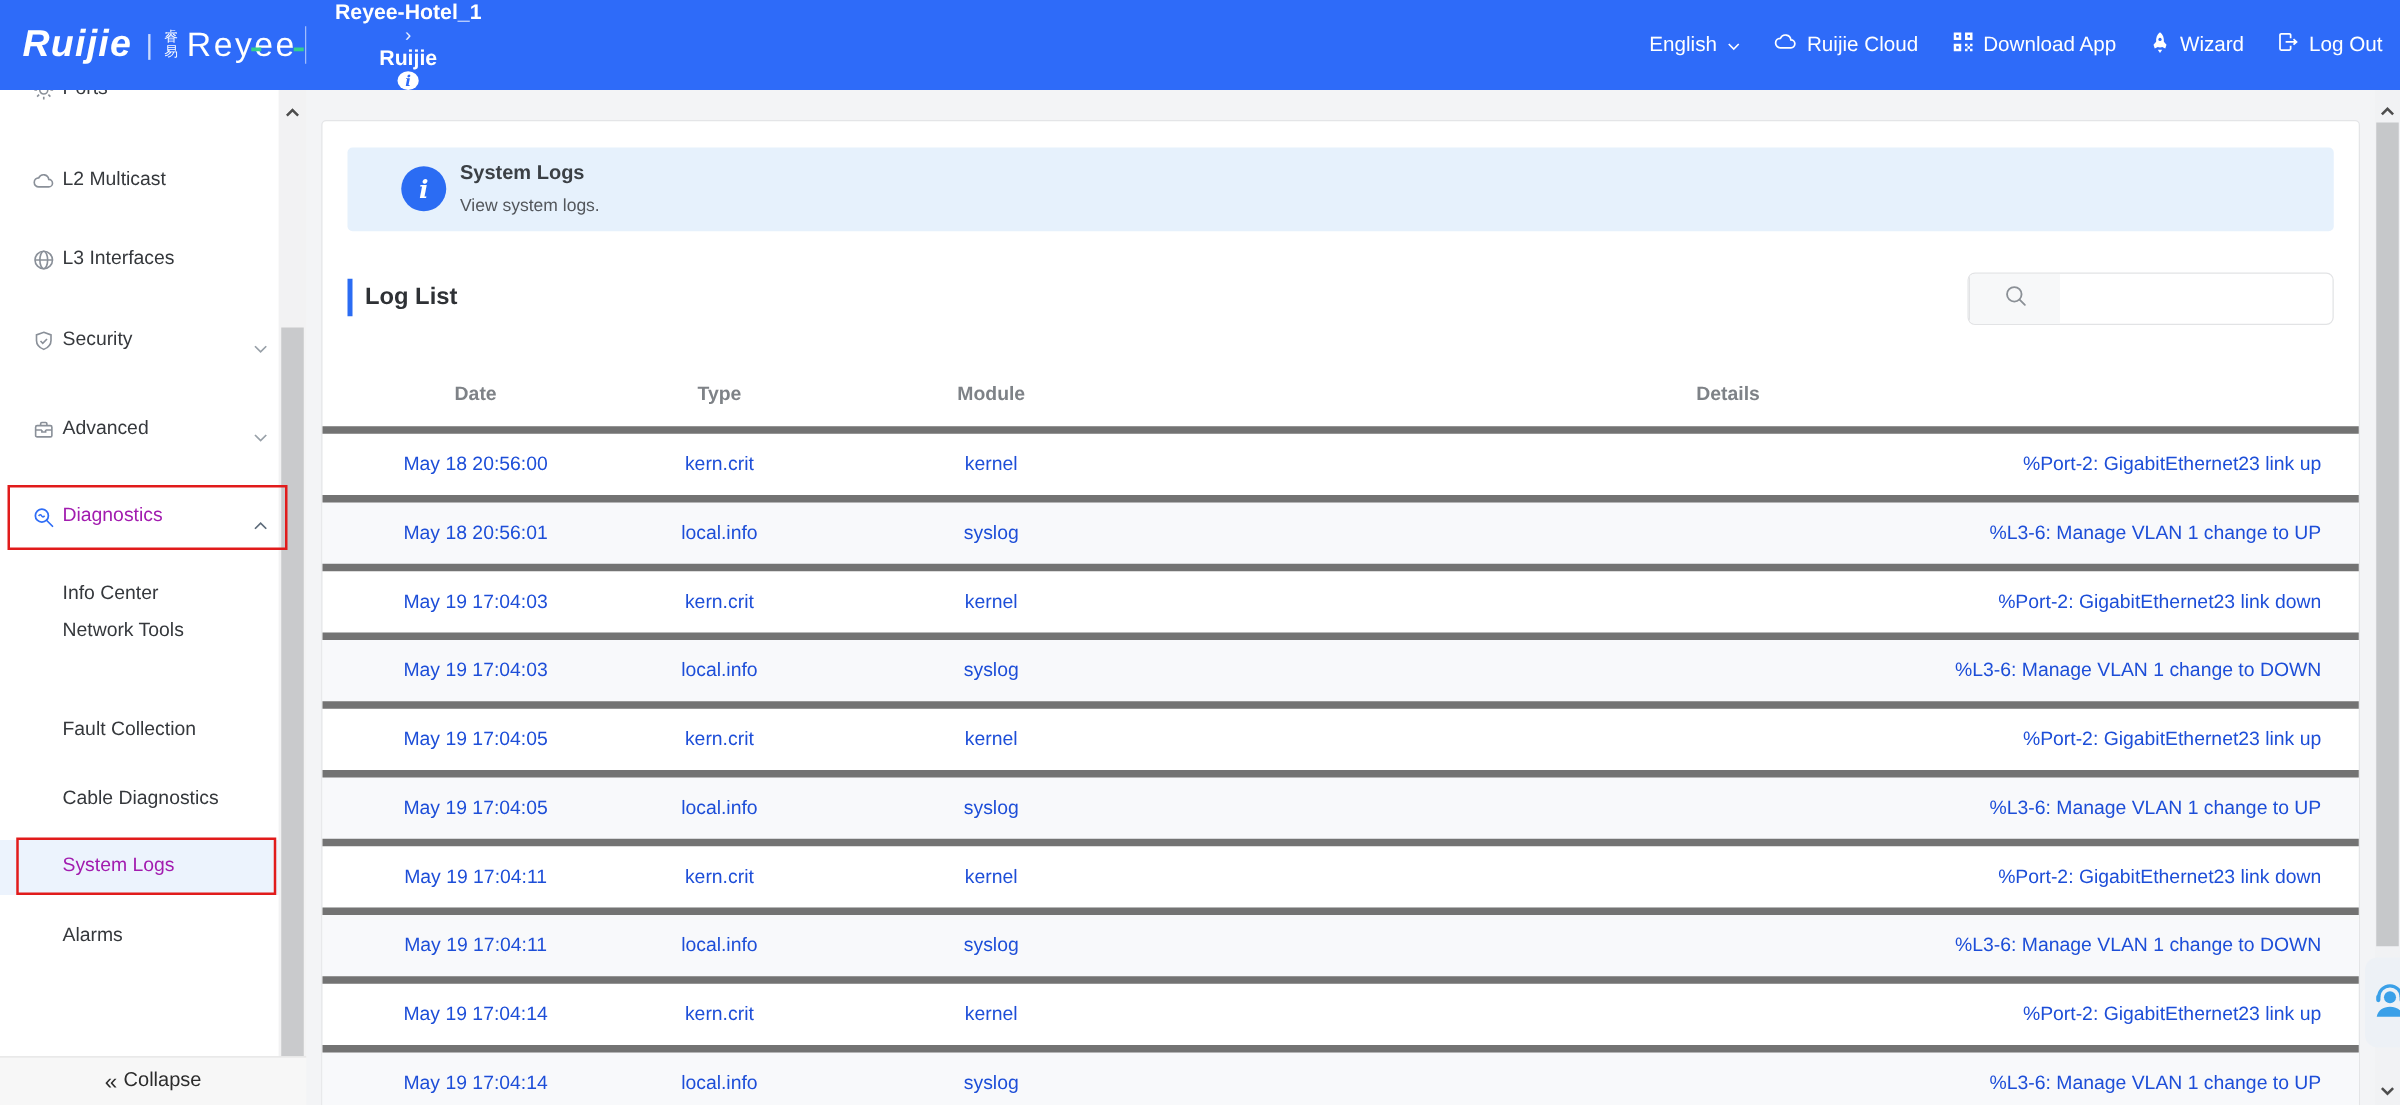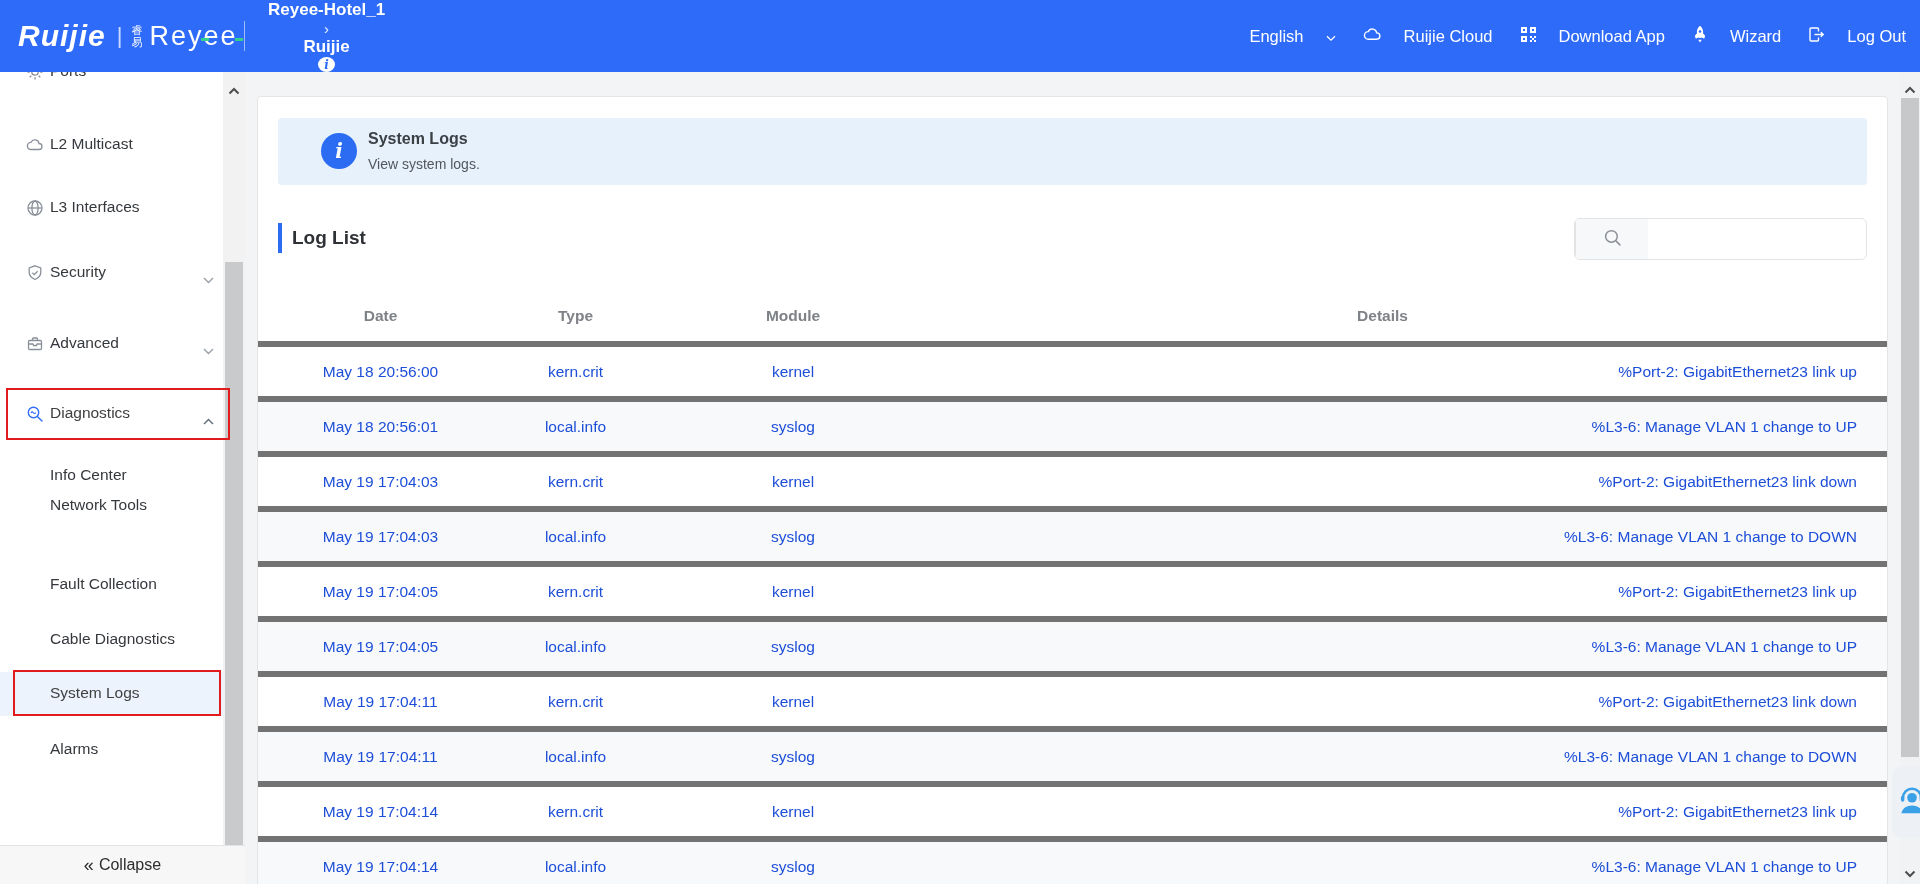--- a/index.html
+++ b/index.html
@@ -14,29 +14,29 @@
   .logo-div { margin:0 9px 0 11px; font-size:22px; font-weight:100; opacity:.75; }
   .cjk { width:15px; font-size:11px; line-height:12px; display:inline-block; word-break:break-all; margin-right:3px; margin-top:0; }
   .subbrand { font-size:27px; letter-spacing:2px; position:relative; font-weight:500; }
   .subbrand .ga { position:absolute; width:8px; height:3px; background:#35d08c; top:17px; }
   .subbrand .ga1 { left:52px; } .subbrand .ga2 { left:86px; }
   .v-div { position:absolute; left:244px; top:21px; width:1px; height:30px; background:rgba(255,255,255,.55); }
   .breadcrumb { position:absolute; left:268px; top:0; height:72px; display:flex; align-items:center; gap:0; font-size:17px; font-weight:bold;flex-direction:column; }
   .crumb-sep { font-size:15px; font-weight:normal; opacity:.9; }
   .info-badge { width:17px; height:17px; border-radius:50%; background:#fff; color:#2e6bf9; font-family:"DejaVu Serif",serif; font-style:italic; font-weight:bold; font-size:12px; display:flex; align-items:center; justify-content:center; }
   .actions { position:absolute; right:14px; top:0; height:72px; display:flex; align-items:center; gap:27px; font-size:16.5px; }
-  .action { display:flex; align-items:center; gap:22px; cursor:pointer; white-space:nowrap; }
+  .action { display:flex; align-items:center; gap:8px; cursor:pointer; white-space:nowrap; }
 
   
   .sidebar { position:absolute; left:0; top:72px; width:223px; height:812px; background:#fff; overflow:hidden; z-index:10; }
   .sitem { position:absolute; left:0; width:223px; height:44px; cursor:pointer; font-size:15.5px; color:#35383c; }
   .sitem .ic { position:absolute; left:26px; top:13px; width:18px; height:18px; }
   .sitem .lbl { position:absolute; left:50px; top:12px; }
   .sitem .chev { position:absolute; left:203px; top:19px; }
-  .blue { color:#404040; }
+  .blue { color:#a21caf; }
   .selected { background:#ecf3fd; }
   #si-0{top:-22px} #si-1{top:51px} #si-2{top:114px} #si-3{top:179px} #si-4{top:250px}
   #si-5{top:320px} #si-6{top:382px} #si-7{top:412px} #si-8{top:491px} #si-9{top:546px}
   #si-10{top:600px} #si-11{top:656px} #si-12{top:719px}
   .sb-scroll { position:absolute; left:223px; top:72px; width:22px; height:773px; background:#f2f2f3; z-index:11; }
   .sb-up { position:absolute; left:5px; top:9px; }
   .sb-thumb { position:absolute; left:2px; top:190px; width:18px; height:583px; background:#c9cacc; cursor:pointer; }
   .collapse-bar { position:absolute; left:0; top:845px; width:245px; height:39px; background:#f7f7f7; border-top:1px solid #e3e3e3; display:flex; align-items:center; justify-content:center; gap:5px; font-size:16px; color:#2c2c2c; z-index:12; cursor:pointer; }
   .collapse-bar .laquo { font-size:18px; }
   .redbox { position:absolute; border:2px solid #e11b1b; z-index:40; pointer-events:none; }

